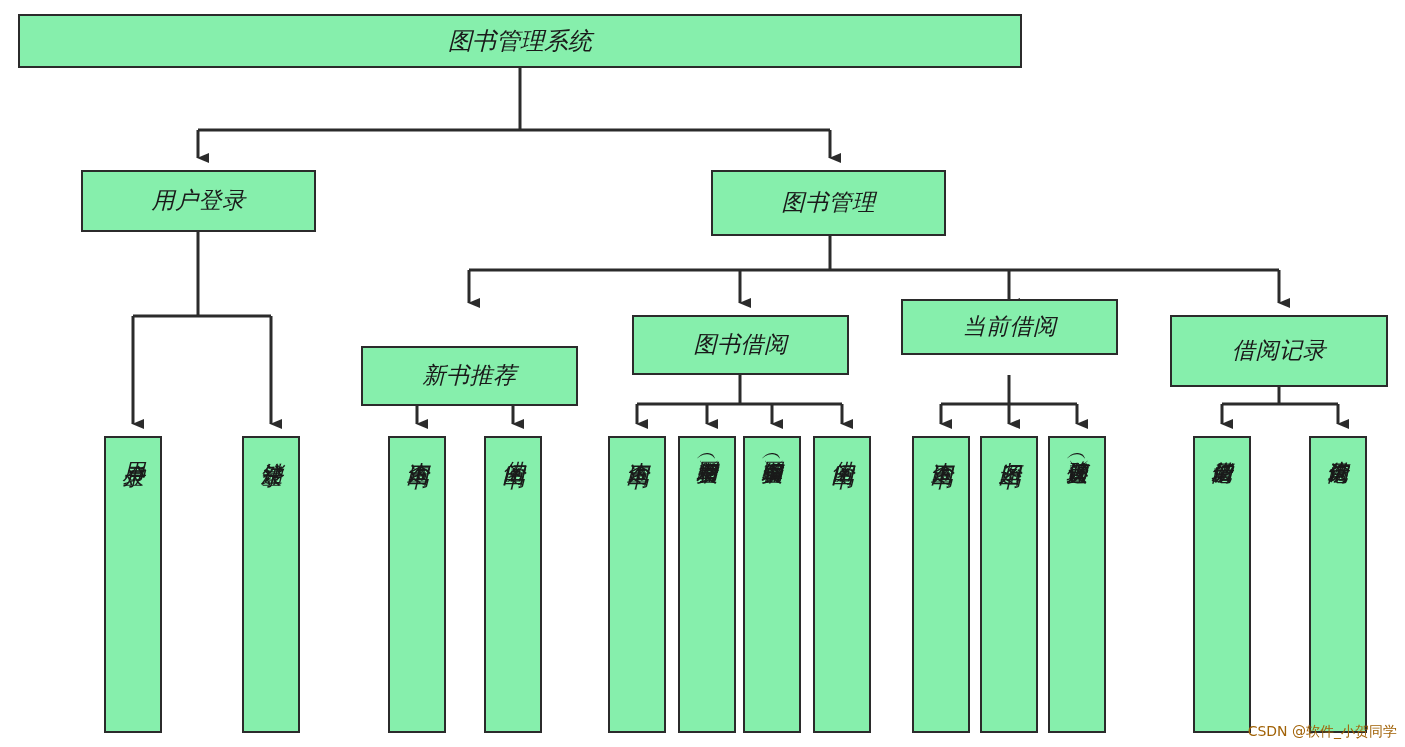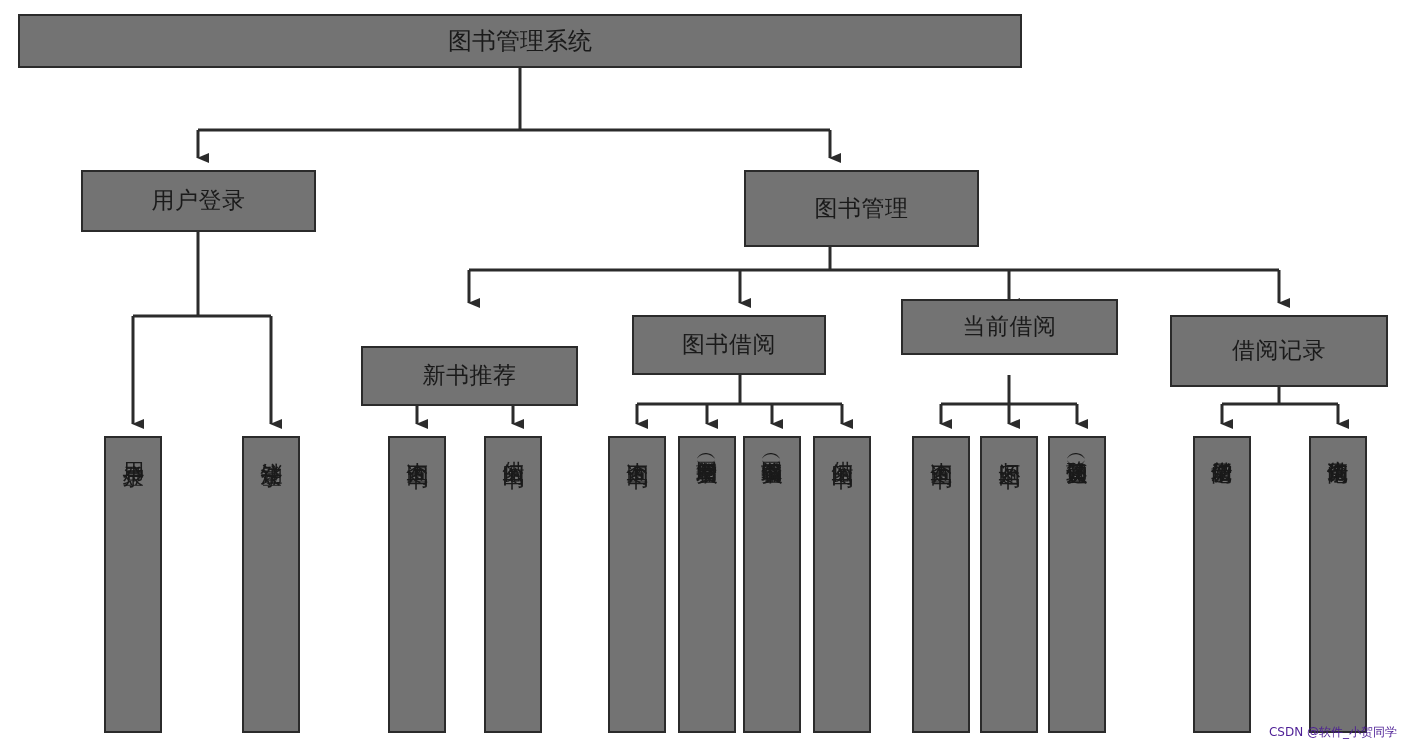--- a/index.html
+++ b/index.html
@@ -23,26 +23,27 @@
     position: absolute;
     left: 0;
     top: 0;
     width: 1405px;
     height: 747px;
     pointer-events: none;
   }
   .node {
     position: absolute;
     box-sizing: border-box;
-    background: #737373;
+    background: #86efac;
     border: 2.5px solid #2b2b2b;
     display: flex;
     align-items: center;
     justify-content: center;
     color: #1a1a1a;
+    font-style: italic;
   }
   .node-h {
     font-size: 23px;
     letter-spacing: 0.5px;
     line-height: 1.1;
   }
   .node-root {
     font-size: 24px;
   }
   .node-leaf {
@@ -60,22 +61,22 @@
     color: #1a1a1a;
   }
   .vtext-long {
     font-size: 21px;
     letter-spacing: 0.5px;
   }
   .watermark {
     position: absolute;
     right: 8px;
     bottom: 6px;
-    font-size: 12px;
-    color: #4c1d95;
+    font-size: 14px;
+    color: #a16207;
     white-space: nowrap;
     font-family: "DejaVu Sans", sans-serif;
     margin-left: 12px;
   }
 </style>
 </head>
 <body>
 
 <div id="diagram-root">
 
@@ -129,28 +130,28 @@
     </g>
   </svg>
 
   <div class="node node-root" style="left:18px; top:14px; width:1004px; height:54px;">
     <span>图书管理系统</span>
   </div>
 
   <div class="node node-h" style="left:81px; top:170px; width:235px; height:62px;">
     <span>用户登录</span>
   </div>
-  <div class="node node-h" style="left:744px; top:170px; width:235px; height:77px;text-align:right;">
+  <div class="node node-h" style="left:711px; top:170px; width:235px; height:66px;text-align:right;">
     <span>图书管理</span>
   </div>
 
   <div class="node node-h" style="left:361px; top:315px; width:217px; height:60px;margin-top:31px;">
     <span>新书推荐</span>
   </div>
-  <div class="node node-h" style="left:632px; top:315px; width:194px; height:60px;">
+  <div class="node node-h" style="left:632px; top:315px; width:217px; height:60px;">
     <span>图书借阅</span>
   </div>
   <div class="node node-h" style="left:901px; top:299px; width:217px; height:56px;">
     <span>当前借阅</span>
   </div>
   <div class="node node-h" style="left:1170px; top:315px; width:218px; height:72px;">
     <span>借阅记录</span>
   </div>
 
   <div class="node node-leaf" style="left:104px; top:436px; width:58px; height:297px;">

